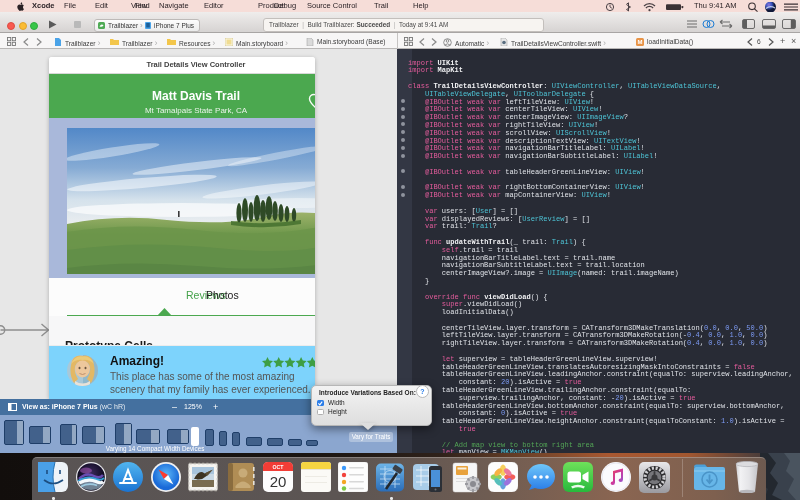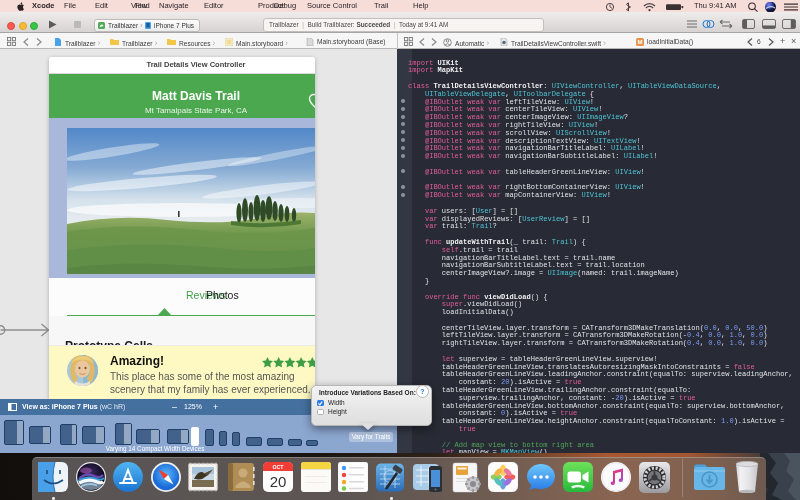--- a/index.html
+++ b/index.html
@@ -298,21 +298,21 @@
       <div class="abs" style="left:0;top:232px;width:294px;height:21px;font-size:10.5px;">
         <span class="abs" style="left:94px;color:#44a14a;padding-left:43px;">Reviews</span>
         <span class="abs" style="left:157px;color:#1b1b1b;text-align:center;">Photos</span>
       </div>
       <div class="abs" style="left:0;top:258.5px;width:294px;height:30px;background:#f7f7f8;"></div>
       <div class="abs" style="left:17.5px;top:258px;width:257px;height:1px;background:#4ba84f;"></div>
       <svg class="abs" style="left:108px;top:251px;" width="15" height="8" viewBox="0 0 15 8">
           <path d="M7.5 0 L15 8 H0 Z" fill="#4ba84f"></path>
         </svg>
       <div class="abs" style="left:16px;top:268px;font-size:12px;font-weight:bold;color:#1b1b1b;margin-top:14px;">Prototype Cells</div>
-      <div class="abs" style="left:0;top:288px;width:294px;height:54px;background:#fef9c3;border-top:1px solid #ececec;">
+      <div class="abs" style="left:0;top:288px;width:294px;height:54px;background:#7dd3fc;border-top:1px solid #ececec;">
         <svg class="abs" style="left:18px;top:9px;" width="31" height="31" viewBox="0 0 31 31">
           <defs>
               <clipPath id="avc">
                 <circle cx="15.5" cy="15.5" r="15.5"></circle>
               </clipPath>
             </defs>
           <g clip-path="url(#avc)">
             <rect width="31" height="31" fill="#a8c8d8"></rect>
             <rect x="16" width="15" height="31" fill="#90b8cc"></rect>
             <path d="M4 10 Q6 -2 15.5 1 Q25 -2 27 10 Q29 20 24 28 L20 24 Q26 14 21 8 Q15.5 4 10 8 Q5 14 11 24 L7 28 Q2 20 4 10 Z" fill="#e3b865"></path>

